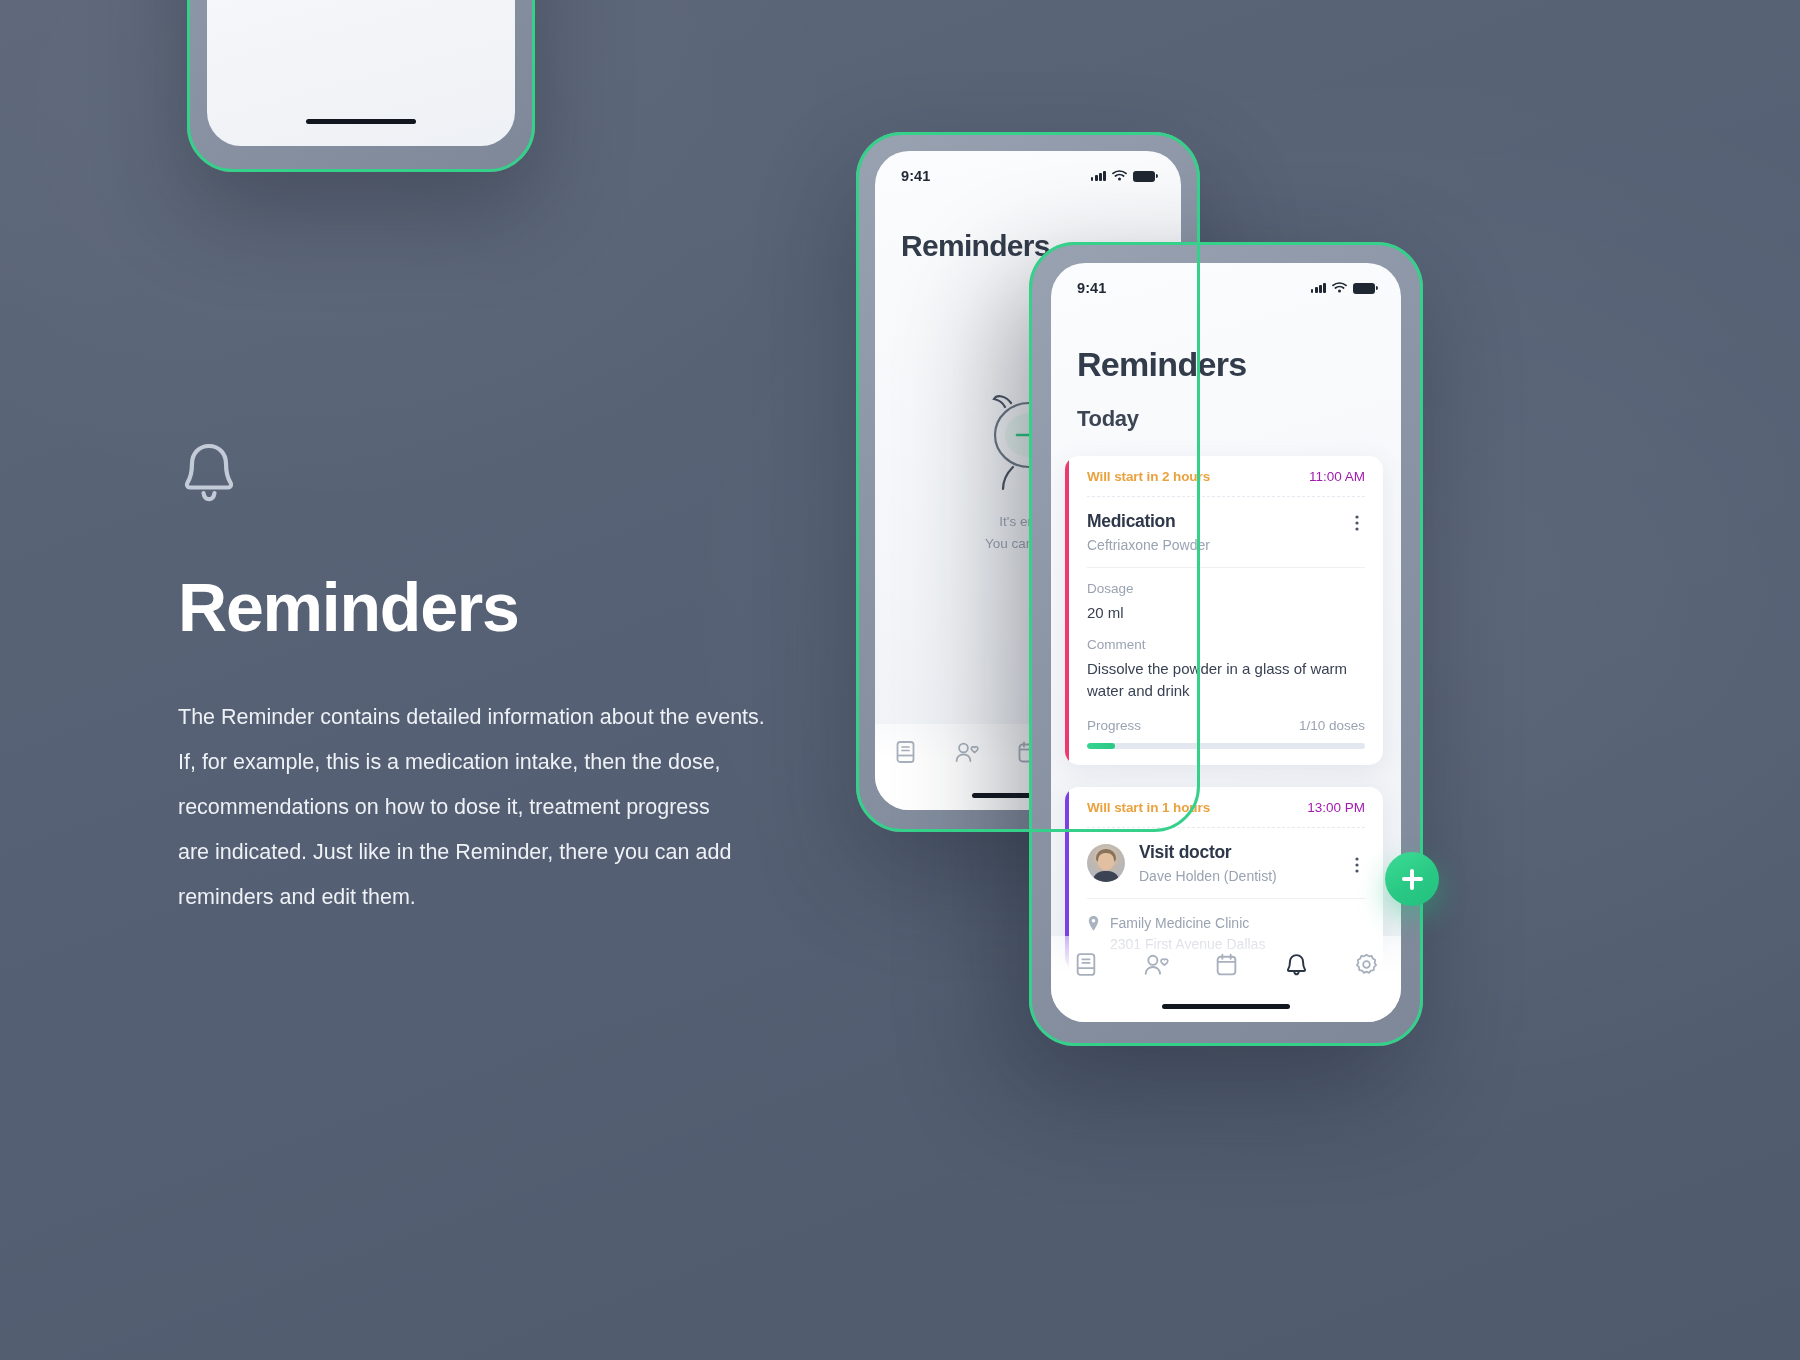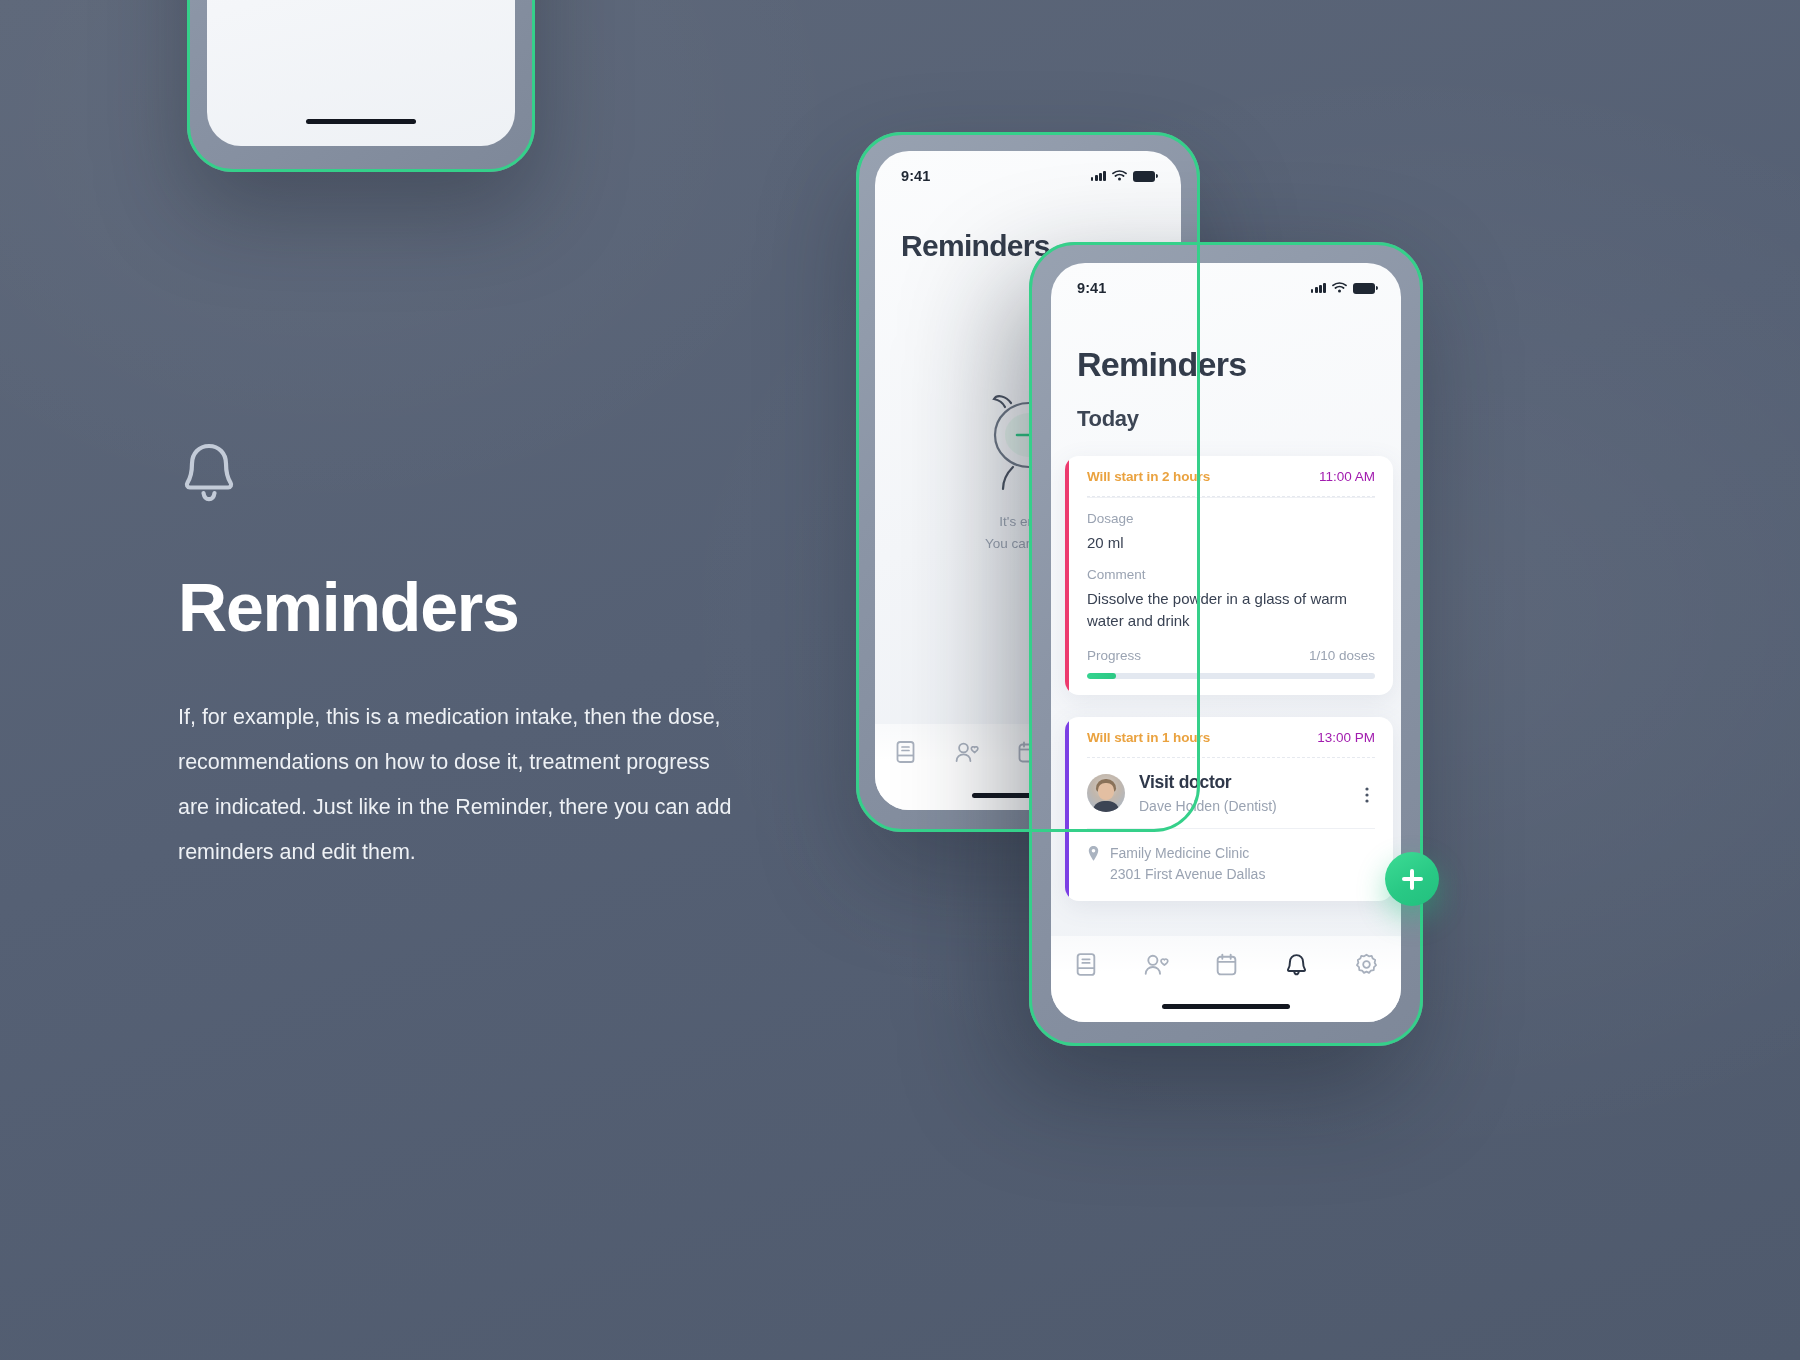--- a/index.html
+++ b/index.html
@@ -199,21 +199,21 @@
   #phone-list .page-title-lg { font-size: 34px; padding-top: 48px; }
 
   .today-label {
     font-size: 22px;
     font-weight: 600;
     color: #3c4554;
     letter-spacing: -0.3px;
     padding: 22px 26px 0 26px;
   }
 
-  .cards { padding: 24px 8px 0 14px; }
+  .cards { padding: 24px 18px 0 14px; }
 
   .rcard {
     position: relative;
     background: #ffffff;
     border-radius: 14px;
     margin-bottom: 22px;
     box-shadow: 0 6px 24px rgba(85,100,126,0.10);
     overflow: hidden;
   }
   .rcard .accent {
@@ -367,20 +367,21 @@
   <div class="bell-wrap">
     <svg viewBox="0 0 62 68" fill="none">
       <path d="M31 6c-10 0-17 7.6-17 17.6 0 9.5-1.6 14.6-4.6 19.3-1.3 2-.1 4.6 2.3 4.6h38.6c2.4 0 3.6-2.6 2.3-4.6-3-4.7-4.6-9.8-4.6-19.3C48 13.6 41 6 31 6z" stroke="#c3cbd8" stroke-width="4.2" stroke-linejoin="round"></path>
       <path d="M25.5 53c.6 4 2.8 6.2 5.5 6.2S35.9 57 36.5 53" stroke="#c3cbd8" stroke-width="4.2" stroke-linecap="round" stroke-linejoin="round"></path>
     </svg>
   </div>
 
   <div class="section-title">Reminders</div>
 
   <div class="section-body">
+    <span class="ln">The Reminder contains detailed information about the events.</span>
     <span class="ln">If, for example, this is a medication intake, then the dose,</span>
     <span class="ln">recommendations on how to dose it, treatment progress</span>
     <span class="ln">are indicated. Just like in the Reminder, there you can add</span>
     <span class="ln">reminders and edit them.</span>
   </div>
 </div>
 
 <div class="phone" id="phone-devices">
   <div class="bezel"></div>
   <div class="ring"></div>
@@ -507,20 +508,33 @@
     <div class="cards">
 
       <div class="rcard">
         <span class="accent" style="background:#ec3a6e;"></span>
         <div class="rcard-inner">
           <div class="rhead">
             <span class="when">Will start in 2 hours</span>
             <span class="at">11:00 AM</span>
           </div>
 
+          <div class="rtitle-row">
+            <span class="texts">
+              <span class="rtitle" style="display:block;">Medication</span>
+              <span class="rsub" style="display:block;">Ceftriaxone Powder</span>
+            </span>
+            <span class="kebab">
+              <svg viewBox="0 0 16 20" fill="none">
+                <circle cx="8" cy="3" r="1.6" fill="#4a5465"></circle>
+                <circle cx="8" cy="9" r="1.6" fill="#4a5465"></circle>
+                <circle cx="8" cy="15" r="1.6" fill="#4a5465"></circle>
+              </svg>
+            </span>
+          </div>
 
           <div class="divider"></div>
 
           <div class="field">
             <div class="field-label">Dosage</div>
             <div class="field-value">20 ml</div>
           </div>
 
           <div class="field">
             <div class="field-label">Comment</div>

